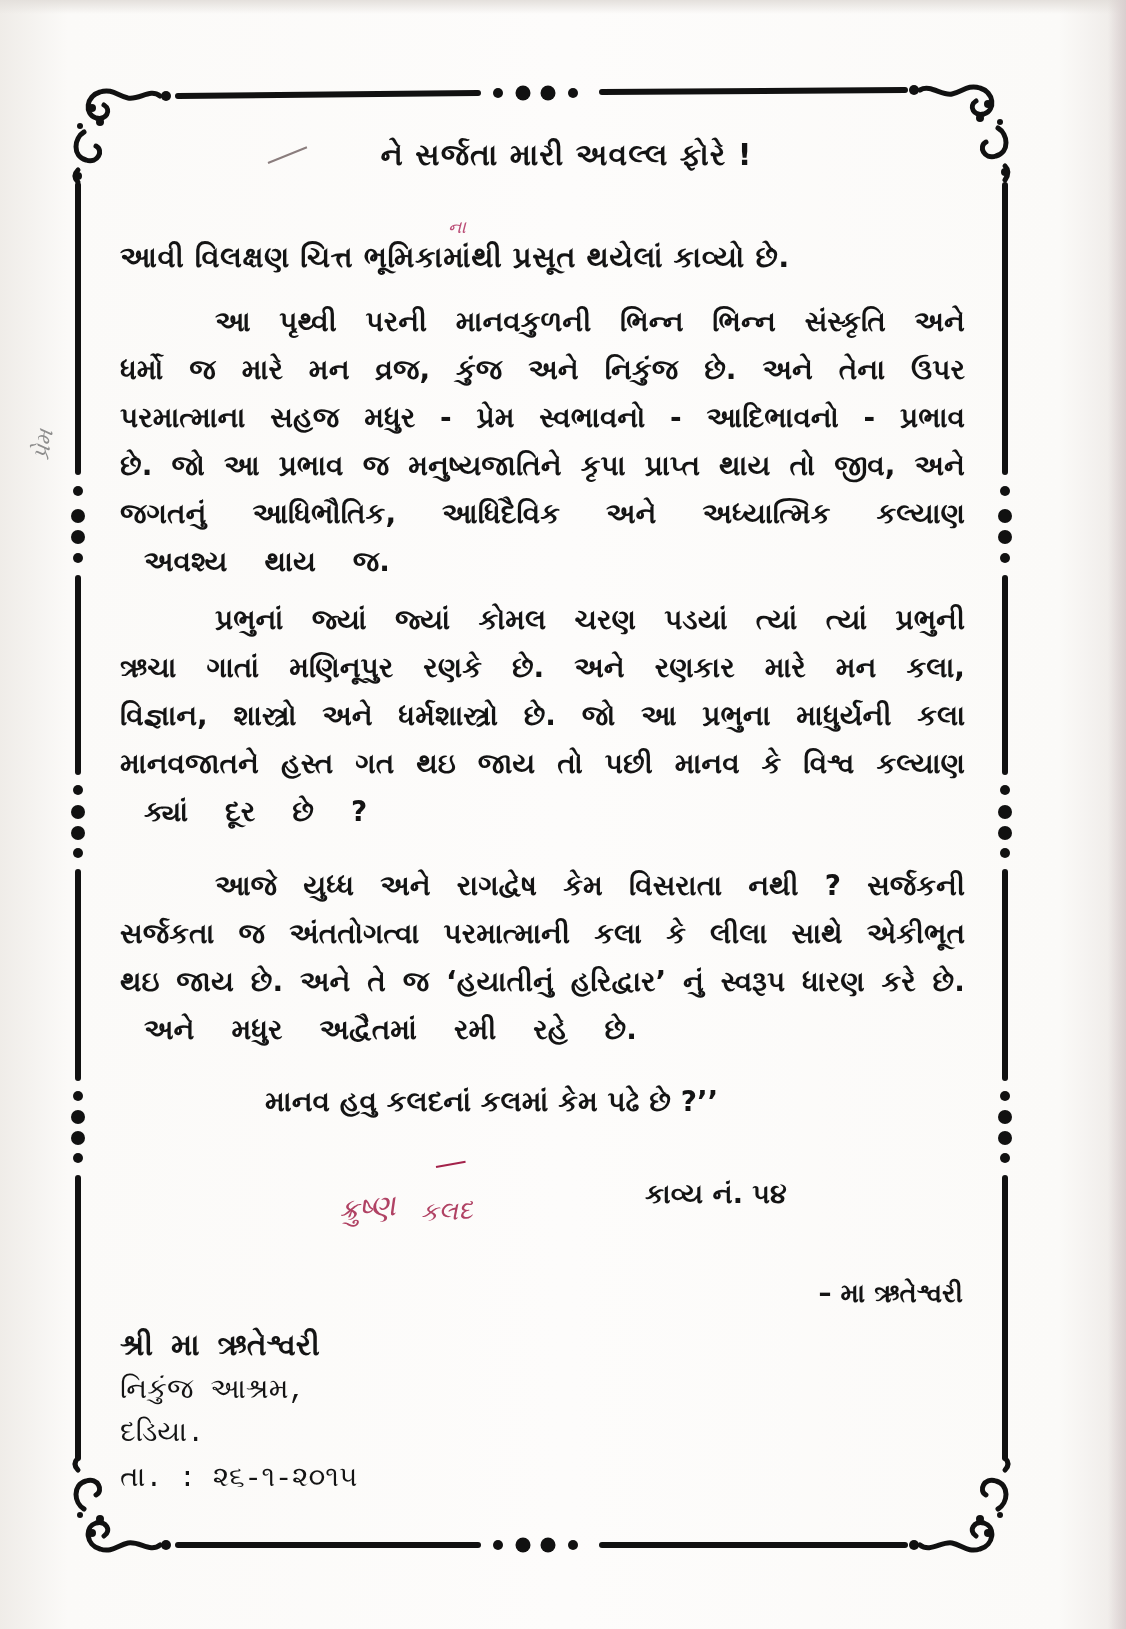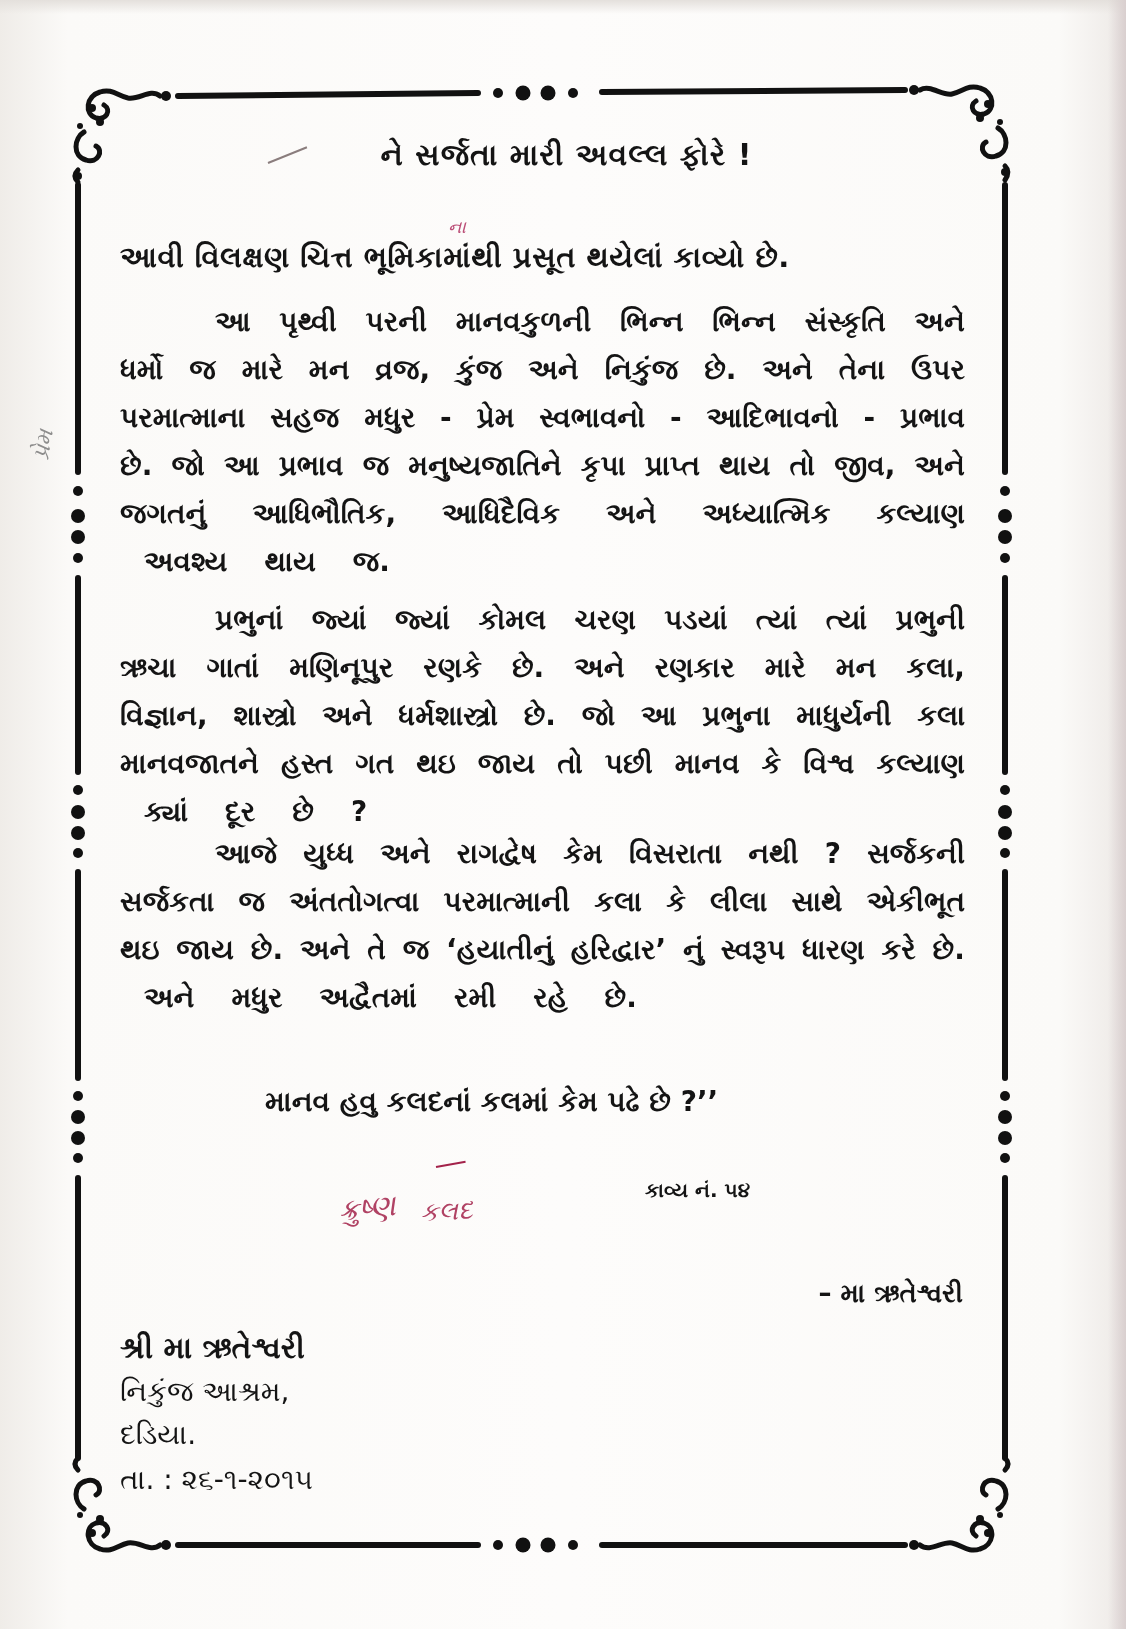--- a/index.html
+++ b/index.html
@@ -46,43 +46,43 @@
       font-size: 28px; font-weight: bold; line-height: 48px;
     }
     .para .line { display: flex; justify-content: space-between; white-space: nowrap; }
     .para .line.first { padding-left: 95px; }
     .para .line.last { justify-content: flex-start; }
     .para .line span.w { display: inline-block; }
     .para .line.last span.w { margin-right: 13px; margin-left: 24px; }
 
     #p1 { top: 298px; }
     #p2 { top: 596px; }
-    #p3 { top: 830px; }
+    #p3 { top: 862px; }
 
     .closing {
       left: 265px; top: 1080px; font-size: 28px; font-weight: bold; line-height: 44px;
     }
     .closing span { display: block; }
-    .poem-no { left: 645px; top: 1178px; font-size: 20px; font-weight: bold; }
+    .poem-no { left: 645px; top: 1178px; font-size: 27px; font-weight: bold; }
 
     .handwrite-mark {
       position: absolute; color: #a3224a; font-family: "DejaVu Serif", serif;
       font-style: italic; font-size: 30px; opacity: 0.85;
     }
     .hw-1 { left: 338px; top: 1190px; transform: rotate(-6deg); }
     .hw-2 { left: 420px; top: 1196px; font-size: 26px; transform: rotate(-3deg); }
     .hw-top { left: 448px; top: 216px; font-size: 18px; color: #b03060; }
     .hw-margin { left: 28px; top: 432px; font-size: 22px; color: #7b7b7b; transform: rotate(-80deg); }
     .pencil-stroke { position: absolute; height: 2px; background: #8a7d7d; transform-origin: left center; }
 
     .signature {
       right: 163px; top: 1278px; font-size: 26px; font-weight: bold;
     }
     .addr {
-      left: 120px; font-size: 28px;
+      left: 120px; font-size: 28px; font-family: Liberation Mono, monospace;
     }
     .addr-name { top: 1330px; font-weight: bold; font-size: 30px; }
     .addr-1 { top: 1375px; }
     .addr-2 { top: 1418px; }
     .addr-date { top: 1463px; }
   </style>
 </head>
 <body>
 
 <div class="page"></div>

